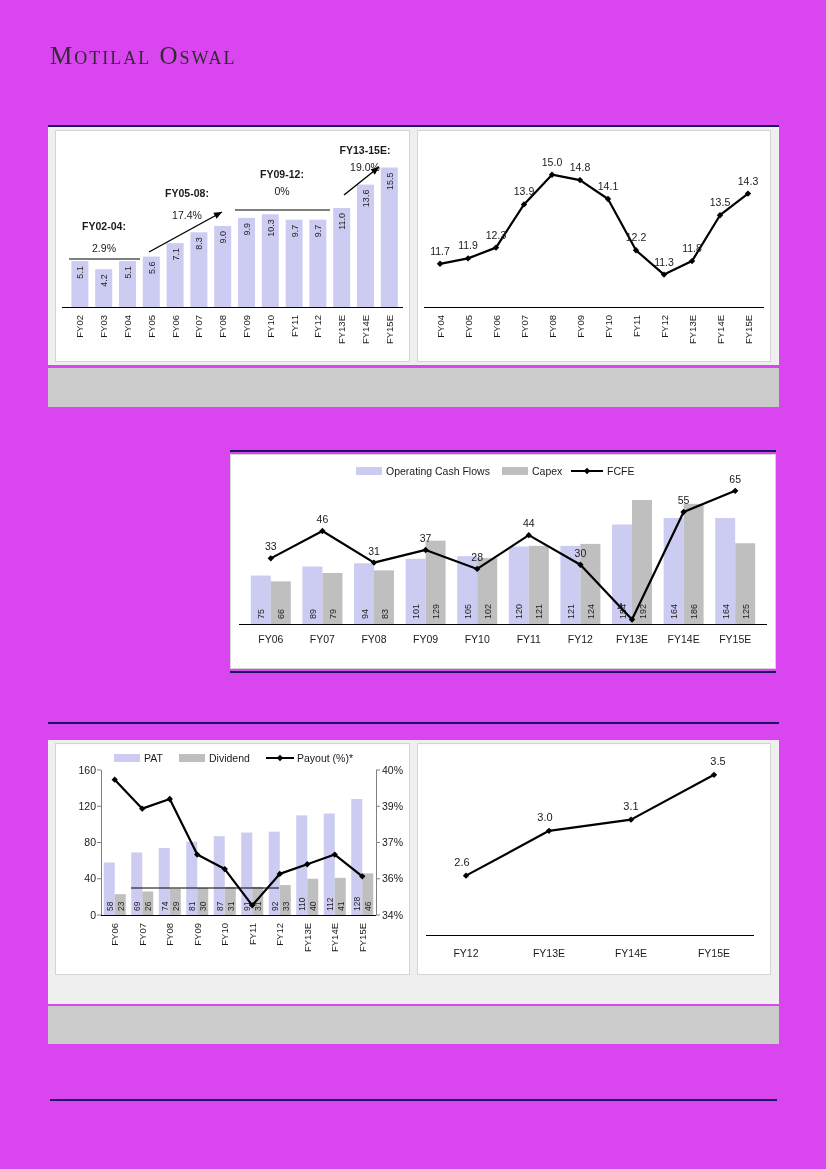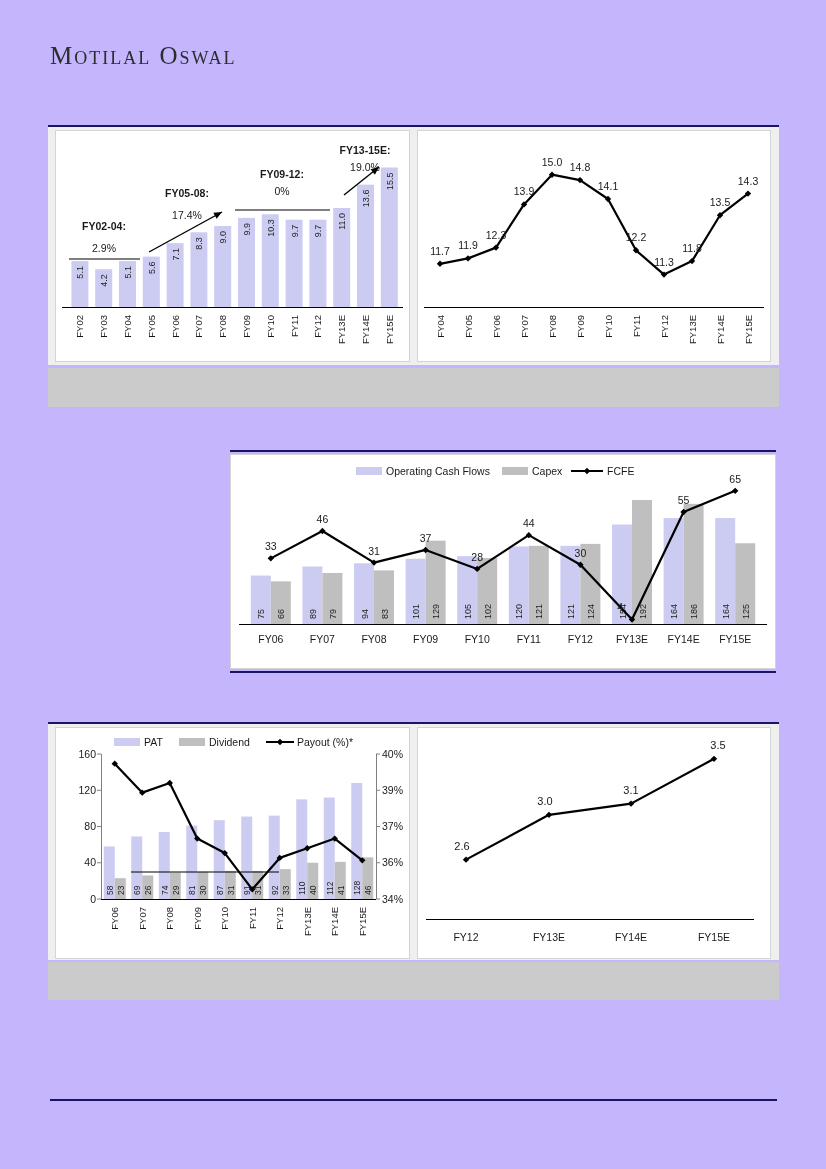--- a/index.html
+++ b/index.html
@@ -1,33 +1,33 @@
 <!DOCTYPE html>
 <html><head>
 <meta charset="utf-8">
 <style>
   html,body{margin:0;padding:0;background:#ffffff;}
-  .page{position:relative;width:826px;height:1169px;background:#c4b5fd;overflow:hidden;
+  .page{position:relative;width:826px;height:1169px;background:#d946ef;overflow:hidden;
         font-family:"Liberation Sans",sans-serif;}
   .brand{position:absolute;left:50px;top:42px;font-family:"Liberation Serif",serif;
          font-variant:small-caps;font-size:25px;font-weight:500;letter-spacing:2px;color:#2d2d2d;}
   .sec{position:absolute;}
   .rule{height:2px;background:#1B1464;}
   .panel{position:relative;background:#EFEFEF;}
   .chartbox{position:absolute;background:#ffffff;border:1px solid #D4D4D4;box-sizing:border-box;}
   .caption{background:#CBCBCB;}
   .sec1{left:48px;top:125px;width:731px;}
   .sec1 .panel{height:238px;}
   .sec1 .caption{margin-top:3px;height:39px;}
   .box-a{left:7px;top:3px;width:355px;height:232px;}
   .box-b{left:369px;top:3px;width:354px;height:232px;}
   .sec2{left:230px;top:450px;width:546px;}
   .sec2 .mid{margin:2px 0;background:#ffffff;border:1px solid #D4D4D4;box-sizing:border-box;height:215px;}
   .sec3{left:48px;top:722px;width:731px;}
-  .sec3 .panel{height:236px;}
+  .sec3 .panel{height:264px;margin-top:16px;}
   .sec3 .caption{margin-top:2px;height:38px;}
   .footer-rule{position:absolute;left:50px;top:1099px;width:727px;height:2px;background:#1B1464;}
   svg text{font-family:"Liberation Sans",sans-serif;}
 </style>
 </head>
 <body>
 
 <div class="page">
   <div class="brand">Motilal Oswal</div>
 

